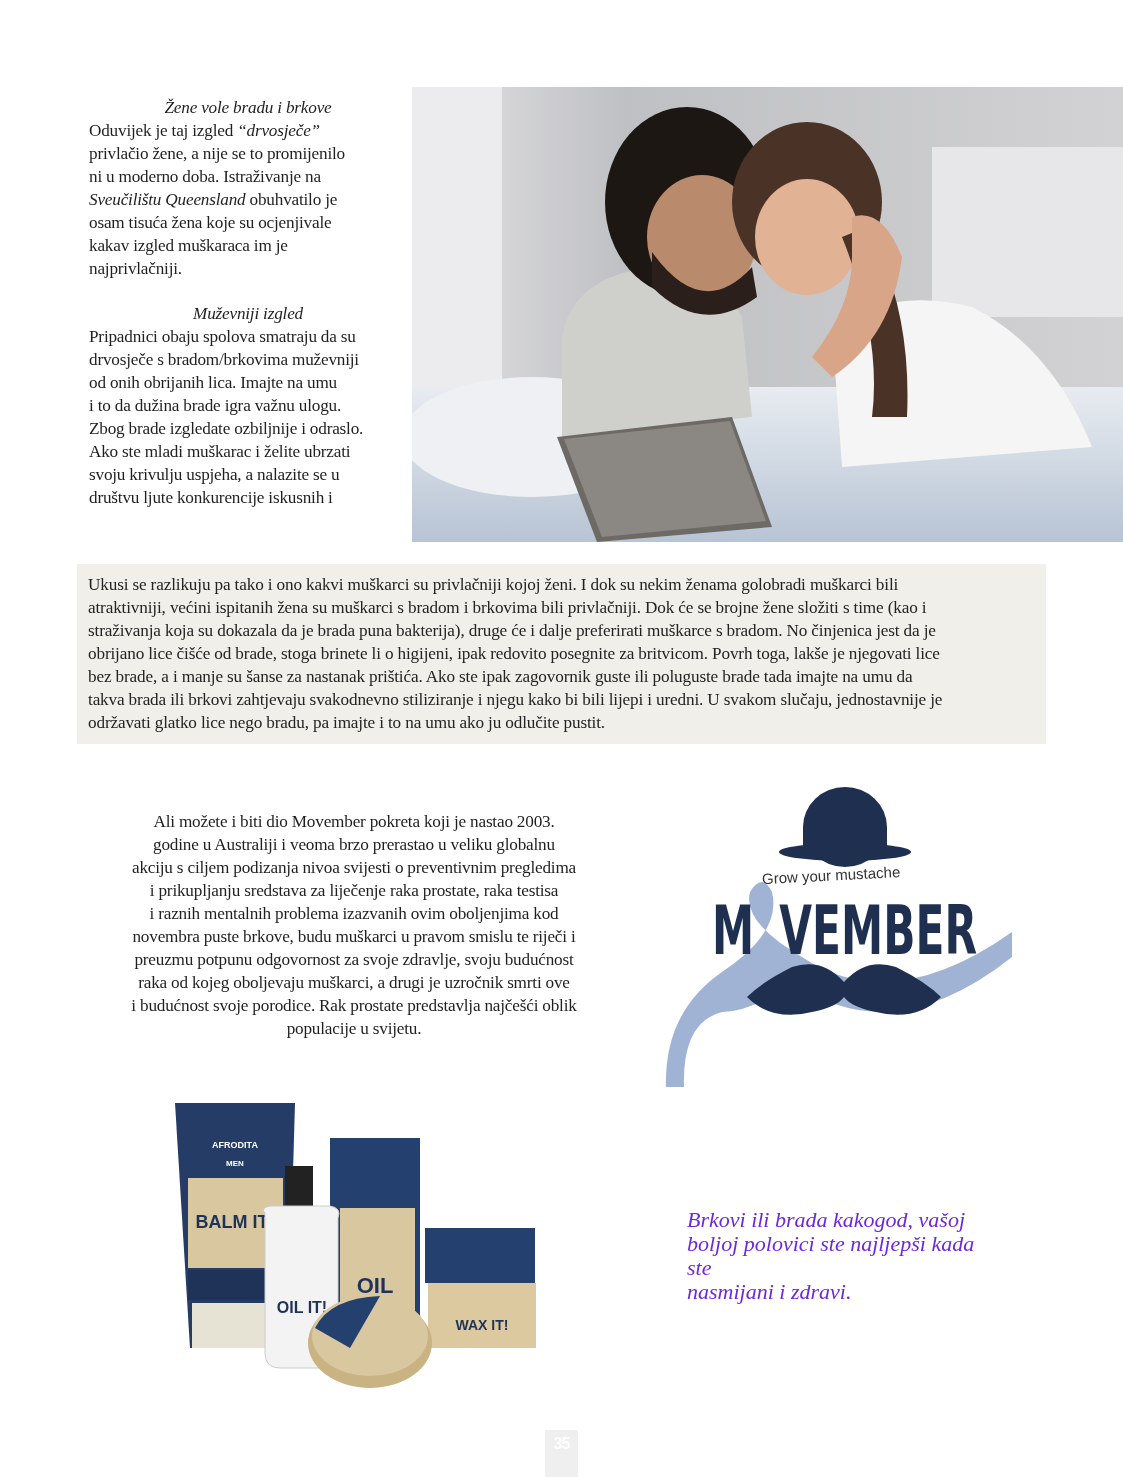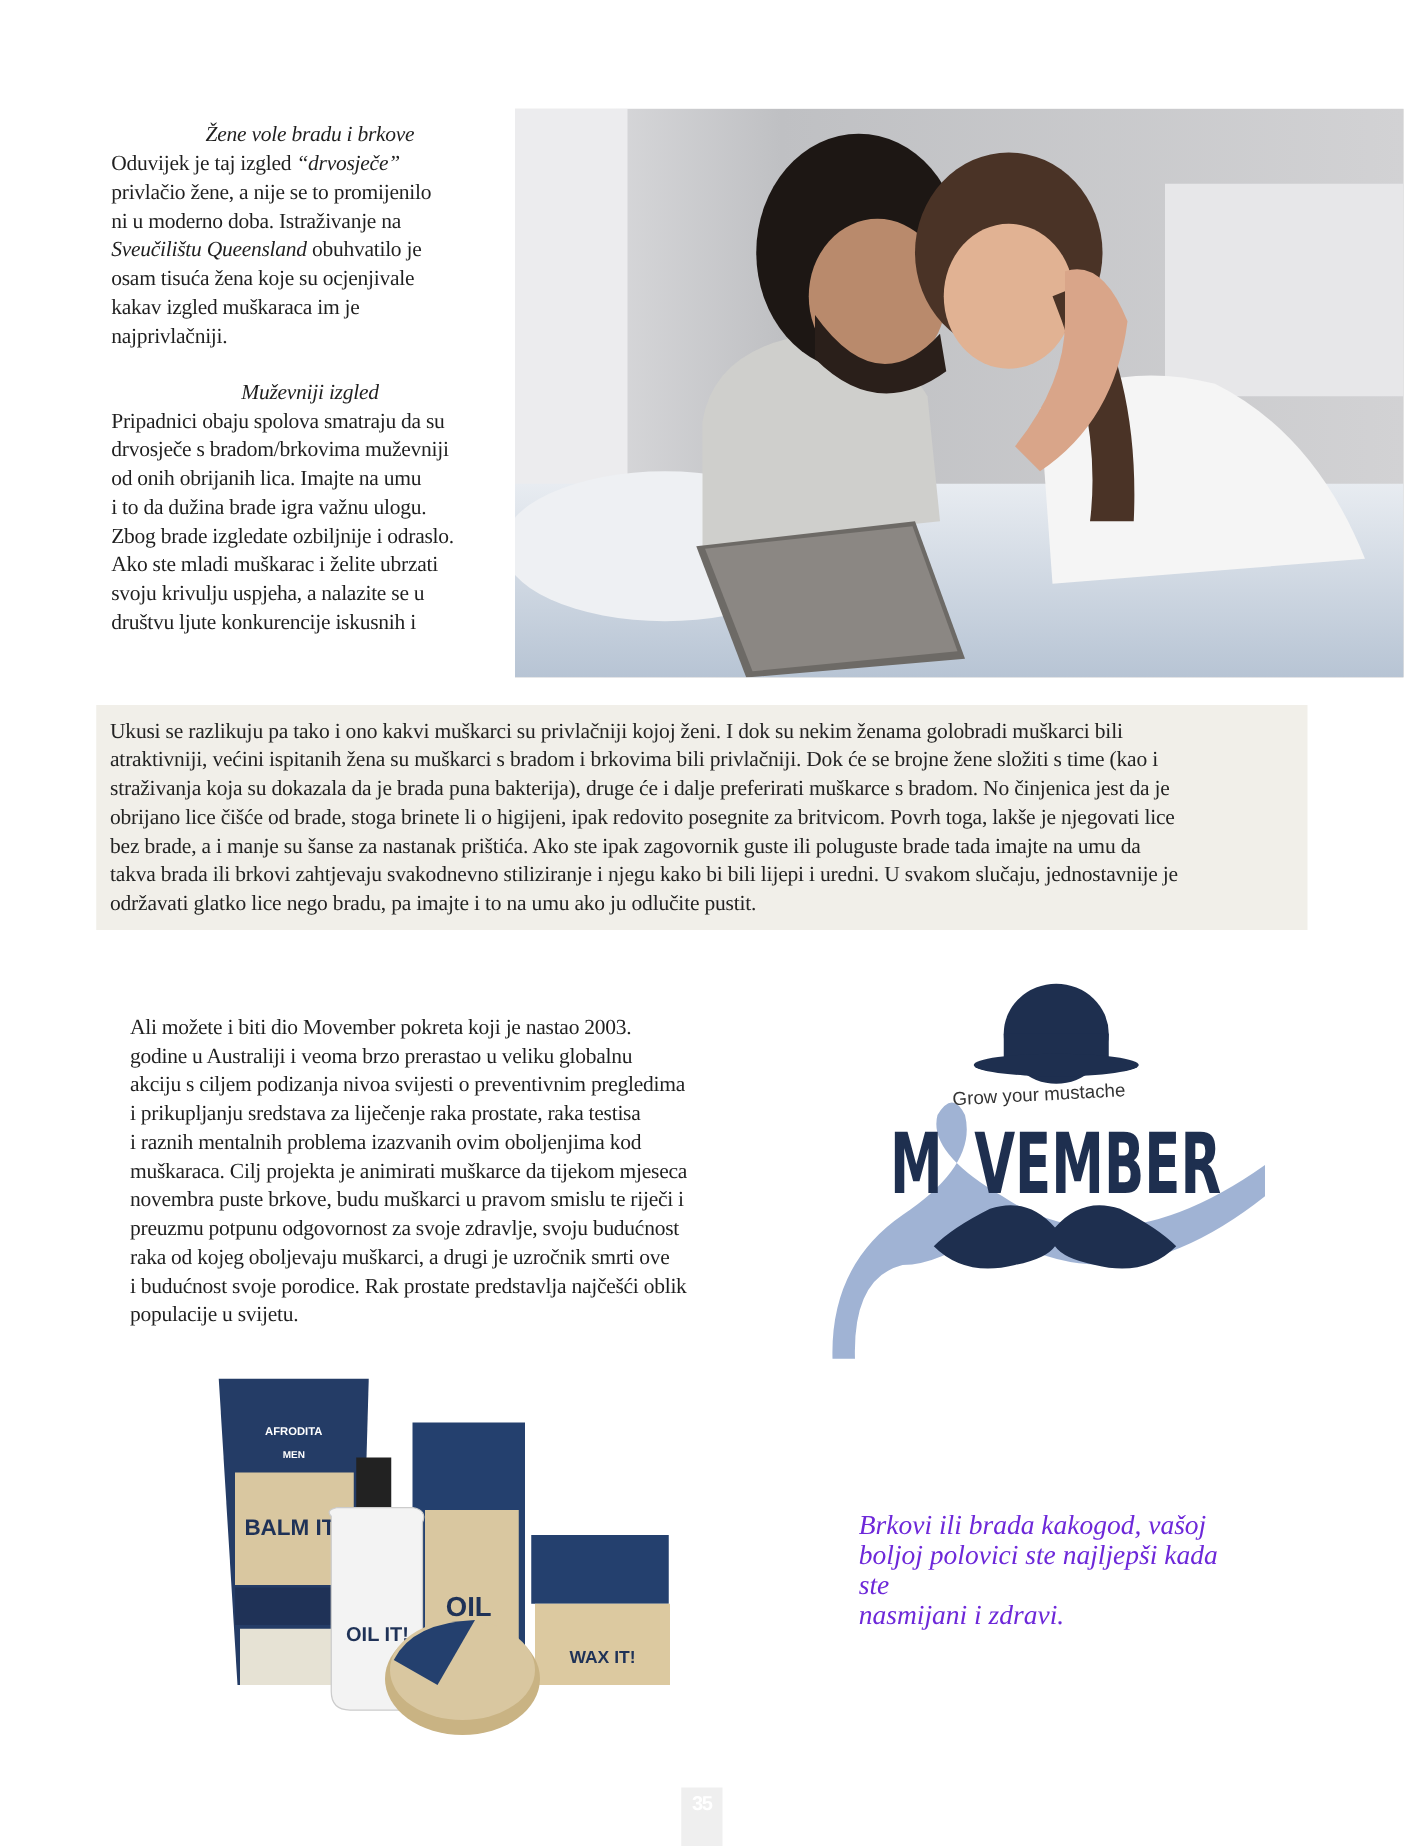--- a/index.html
+++ b/index.html
@@ -16,21 +16,21 @@
   #manly { left: 89px; top: 302px; width: 318px; }
 
   
   #couple-photo { left: 412px; top: 87px; width: 711px; height: 455px; overflow: hidden; background: #d9d9d9; }
 
   
   #taste-box { left: 77px; top: 564px; width: 969px; height: 180px; background: #f1efe9; box-sizing: border-box; padding: 9px 28px 0 11px; }
   #taste-box p { margin: 0; font-size: 17.2px; line-height: 23px; letter-spacing: -0.15px; color: #232323; }
 
   
-  #movember-text { left: 104px; top: 810px; width: 500px; }
+  #movember-text { left: 104px; top: 810px; width: 500px; text-align: center; }
 
   
   #movember-logo { left: 662px; top: 782px; width: 360px; height: 310px; }
 
   
   #products { left: 170px; top: 1098px; width: 370px; height: 295px; }
 
   
   #caption { left: 687px; top: 1208px; width: 300px; font-size: 22px; line-height: 24px; font-style: italic; color: #6d28d9; }
 
@@ -108,21 +108,20 @@
   <p>takva brada ili brkovi  zahtjevaju svakodnevno stiliziranje i njegu kako bi bili lijepi i uredni. U svakom slučaju, jednostavnije je</p>
   <p>održavati glatko lice nego bradu, pa imajte i to na umu ako ju odlučite pustit.</p>
 </div>
 
 <div id="movember-text" class="abs col-text">
   <p>Ali možete i biti dio Movember  pokreta koji je nastao 2003.</p>
   <p>godine u Australiji i veoma brzo prerastao u veliku globalnu</p>
   <p>akciju s ciljem podizanja nivoa svijesti o preventivnim pregledima</p>
   <p>i prikupljanju sredstava za liječenje raka prostate, raka testisa</p>
   <p>i raznih mentalnih problema izazvanih ovim oboljenjima kod</p>
-  <p>muškaraca. Cilj projekta je animirati muškarce da tijekom mjeseca</p>
   <p>novembra puste brkove, budu muškarci u pravom smislu te riječi i</p>
   <p>preuzmu potpunu odgovornost za svoje zdravlje, svoju budućnost</p>
   <p>raka od kojeg oboljevaju muškarci, a drugi je uzročnik smrti ove</p>
   <p>i budućnost svoje porodice. Rak prostate predstavlja najčešći oblik</p>
   <p>populacije u svijetu.</p>
 </div>
 
 <div id="movember-logo" class="abs">
   <svg width="360" height="310" viewBox="0 0 360 310">
 

